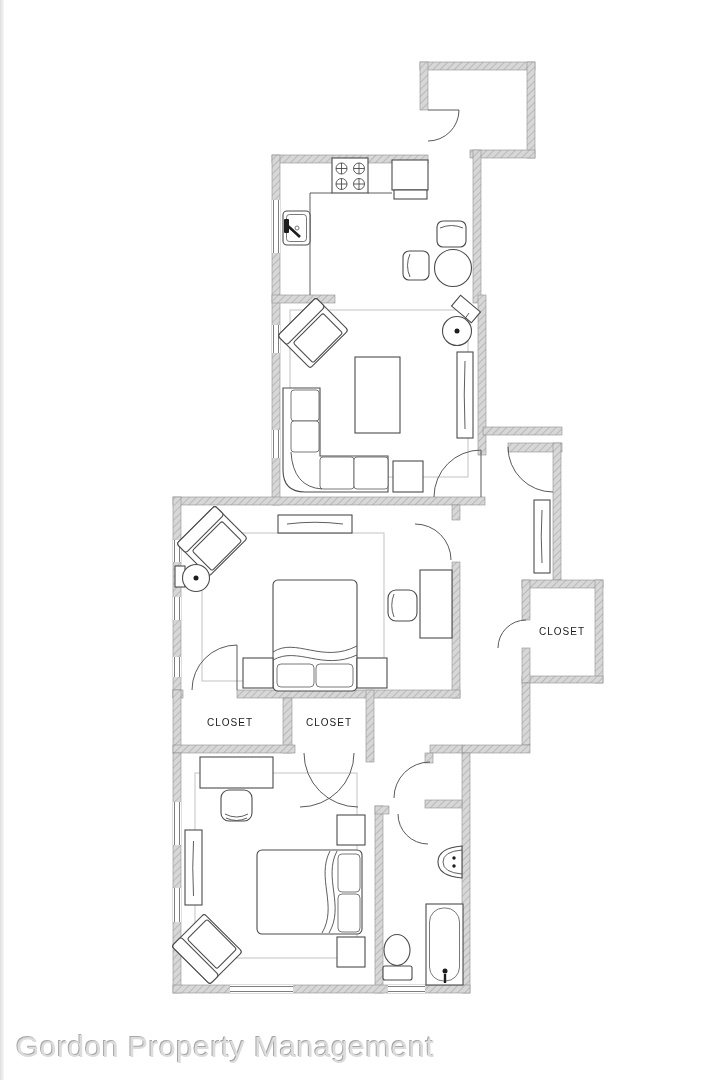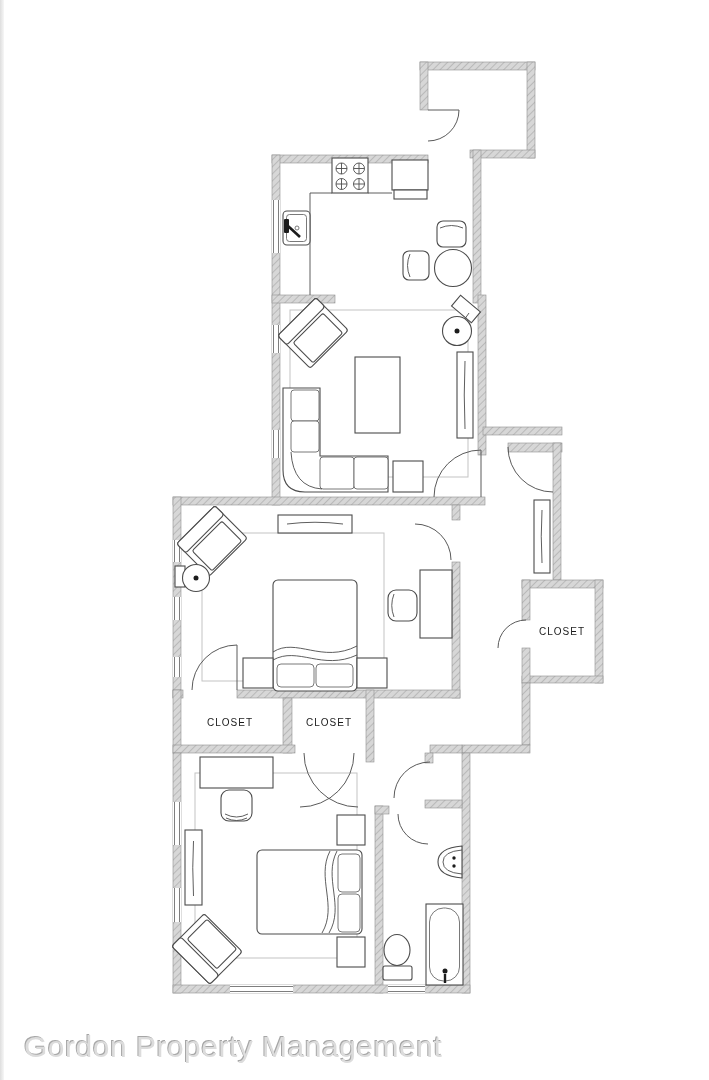--- a/index.html
+++ b/index.html
@@ -11,21 +11,21 @@
   .wall{fill:url(#hatch);stroke:#8f8f8f;stroke-width:0.6;}
   .furn{fill:#ffffff;stroke:#4c4c4c;stroke-width:1.1;}
   .furn-thin{fill:#ffffff;stroke:#6a6a6a;stroke-width:0.9;}
   .fline{fill:none;stroke:#4c4c4c;stroke-width:0.9;}
   .fdark{fill:#1c1c1c;stroke:none;}
   .door{fill:none;stroke:#5a5a5a;stroke-width:1;}
   .rug{fill:none;stroke:#c3c3c3;stroke-width:1;}
   .winfill{fill:#ffffff;stroke:none;}
   .winline{stroke:#6f6f6f;stroke-width:0.9;}
   .label{font:10px "Liberation Sans",sans-serif;letter-spacing:1px;fill:#1b1b1b;}
-  .footer-title{position:absolute;left:24px;top:1030px;font-size:30px;letter-spacing:0.5px;
+  .footer-title{position:absolute;left:16px;top:1030px;font-size:30px;letter-spacing:0.5px;
                 color:#dcdcdc;text-shadow:-1px -1px 0 #a6a6a6,1px 1px 0 #ffffff;}
 </style>
 </head>
 <body>
 
 <div class="canvas">
   <div class="edge-strip"></div>
 
   <svg width="709" height="1080" viewBox="0 0 709 1080">
     <defs>

